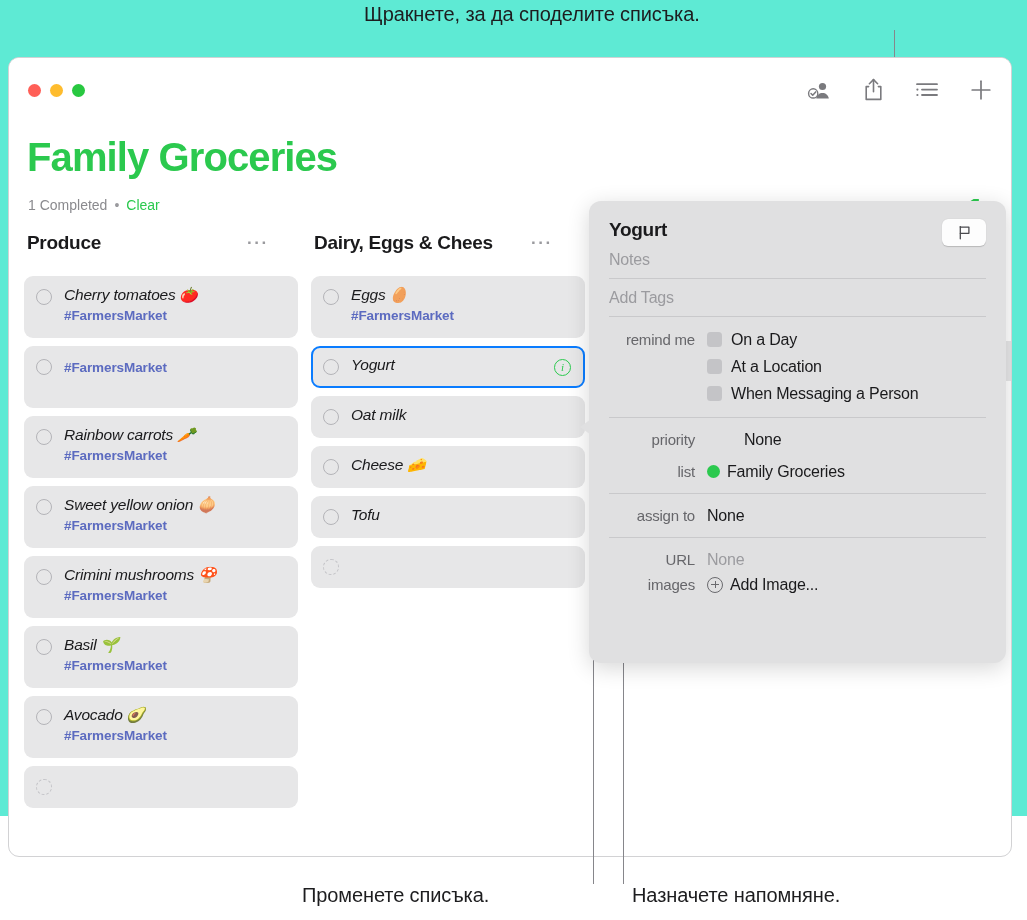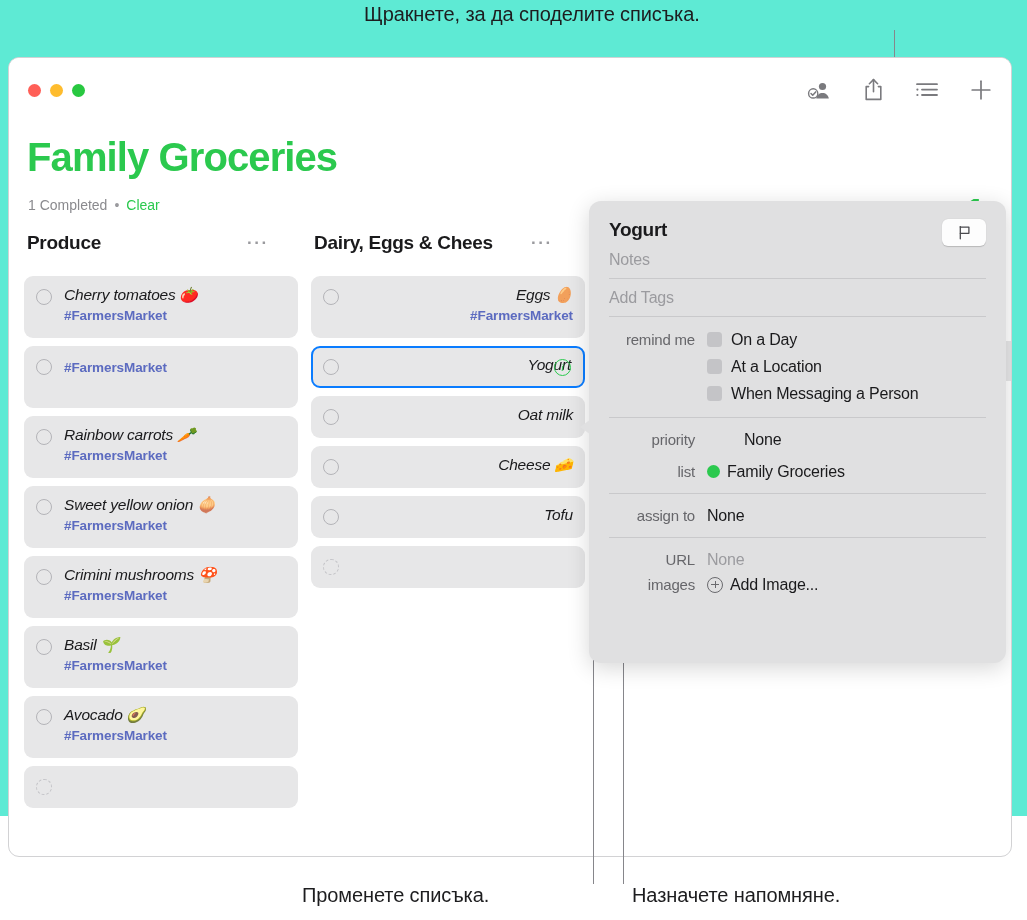--- a/index.html
+++ b/index.html
@@ -98,21 +98,21 @@
     color: #9a9a9e; font-weight: bold; font-size: 17px;
     letter-spacing: 1.6px; margin-left: 10px;
   }
   #col-h-0 { left: 18px; width: 262px; }
   #col-h-0 .ttl { width: 210px; }
   #col-h-1 { left: 305px; width: 262px; }
   #col-h-1 .ttl { width: 207px; }
 
   .column { position: absolute; top: 218px; width: 274px; }
   #col-0 { left: 15px; }
-  #col-1 { left: 302px; text-align: right; }
+  #col-1 { left: 302px; }
 
   .task {
     position: relative;
     background: #e7e7e8;
     border-radius: 9px;
     margin-bottom: 8px;
     padding: 10px 12px 10px 40px;
     min-height: 42px;
   }
   .task .bubble-circle {

